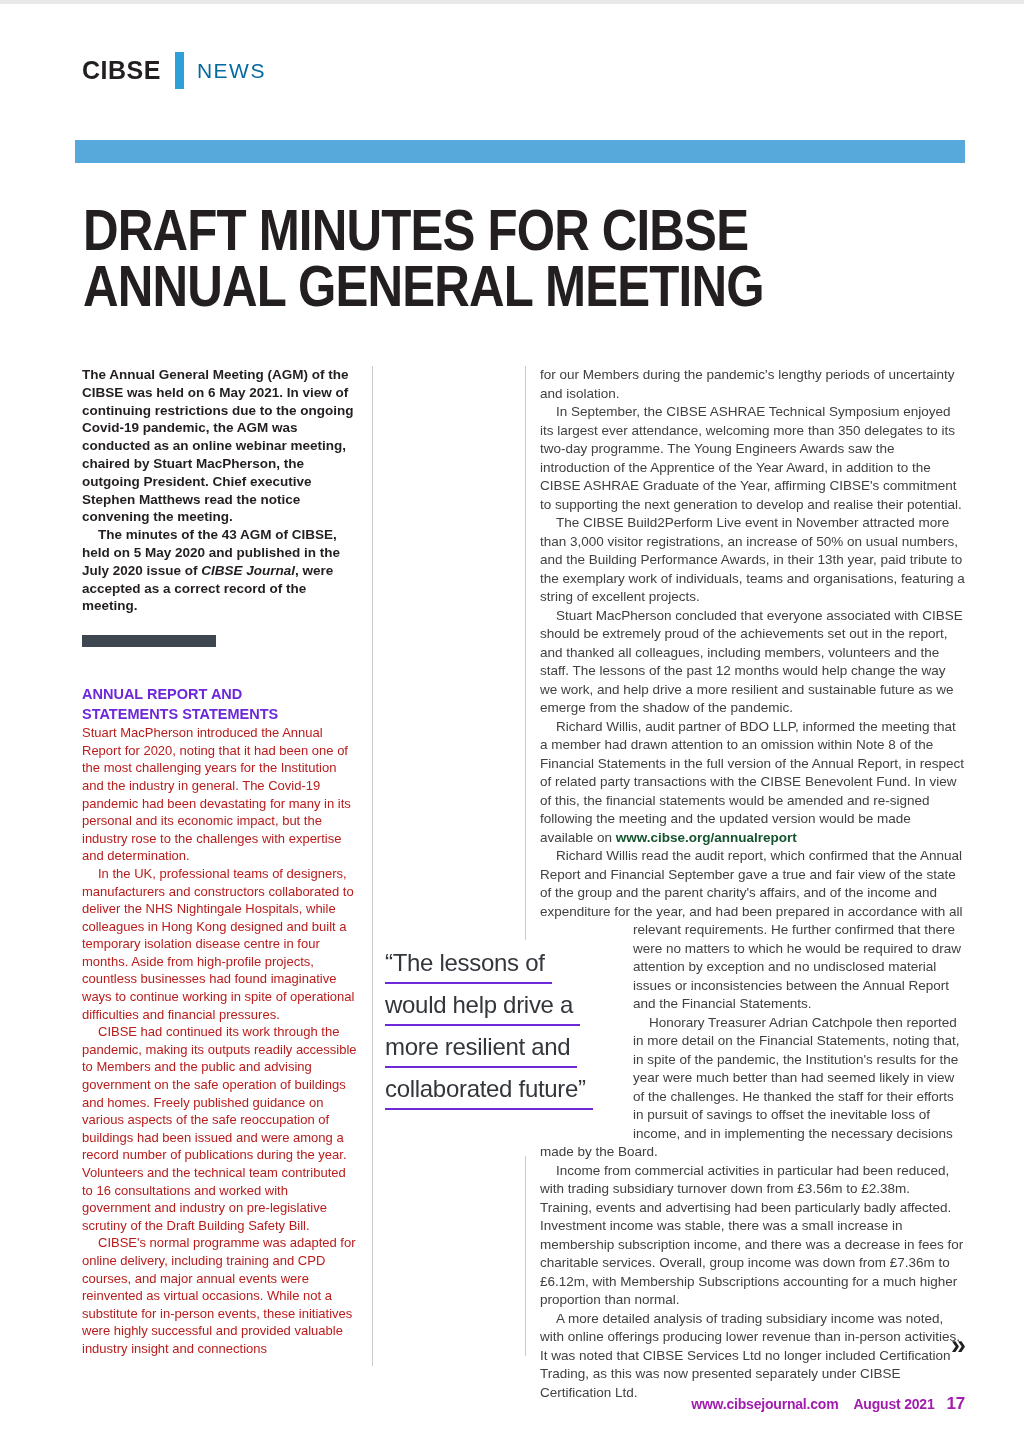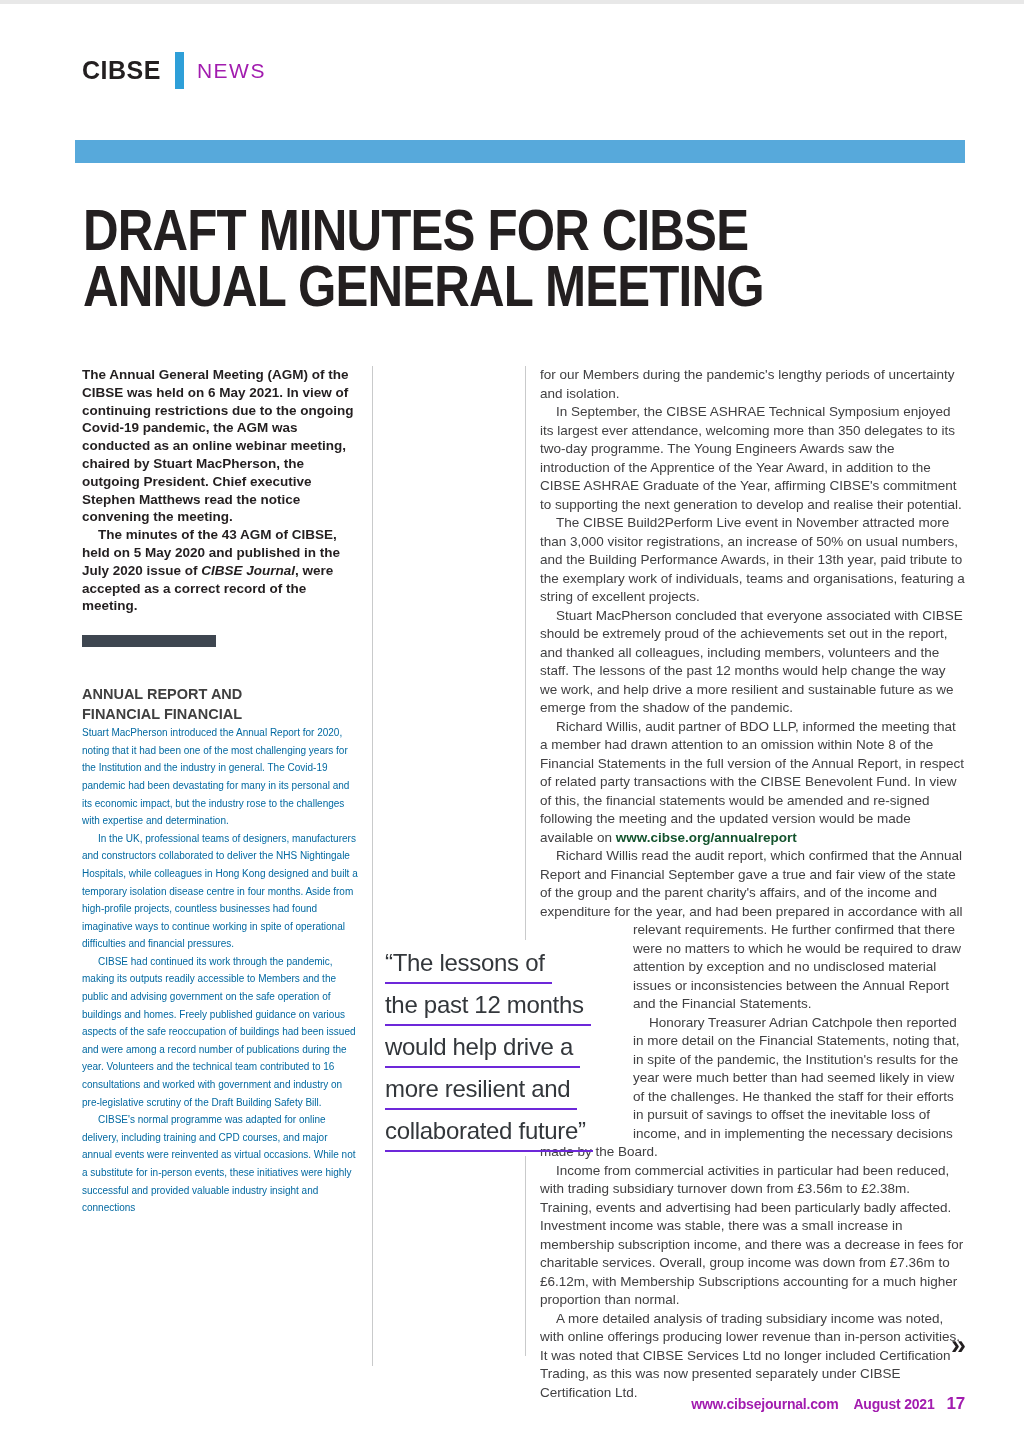--- a/index.html
+++ b/index.html
@@ -7,21 +7,21 @@
     position:relative; width:1024px; height:1448px; margin:4px auto;
     background:#ffffff; overflow:hidden;
     font-family:"Liberation Sans", sans-serif;
     padding-left:16px;
     -webkit-font-smoothing:antialiased;
   }
   
   .brand-row { position:absolute; left:82px; top:48px; display:flex; align-items:center; }
   .brand { font-size:25px; font-weight:bold; letter-spacing:0.5px; color:#231f20; }
   .brand-bar { width:9px; height:37px; background:#2e9fd8; margin-left:14px; }
-  .section-label { font-size:21px; color:#a21caf; letter-spacing:1.5px; margin-left:13px; }
+  .section-label { font-size:21px; color:#0369a1; letter-spacing:1.5px; margin-left:13px; }
   .blue-band { position:absolute; left:75px; top:136px; width:890px; height:23px; background:#57a9db; }
 
   
   .title {
     position:absolute; left:83px; top:198px; color:#231f20;
     font-weight:bold; font-size:58px; line-height:56px; letter-spacing:-1px;
     transform:scaleX(0.85); transform-origin:0 0; white-space:nowrap;
   }
 
   
@@ -29,22 +29,22 @@
   .rule-left { left:372px; top:362px; height:1000px; }
   .rule-right-top { left:525px; top:362px; height:574px; }
   .rule-right-bottom { left:525px; top:1152px; height:200px; }
 
   
   .left-col { position:absolute; left:82px; top:362px; width:278px; }
   .intro { font-weight:bold; color:#231f20; font-size:13.5px; line-height:17.8px; }
   .intro p { margin:0; }
   .intro .ind { text-indent:16px; }
   .divider-bar { width:134px; height:12px; background:#3e4650; margin-top:20px; }
-  .section-heading { margin-top:37px; font-weight:bold; color:#404040; font-size:14.5px; line-height:20px; }
-  .body-text { font-size:10px; line-height:17.6px; color:#0369a1; }
+  .section-heading { margin-top:37px; font-weight:bold; color:#6d28d9; font-size:14.5px; line-height:20px; }
+  .body-text { font-size:13px; line-height:17.6px; color:#b91c1c; }
   .body-text p { margin:0; }
   .ind { text-indent:16px; }
 
   
   .right-col { position:absolute; left:540px; top:362px; width:425px; font-size:13.5px; line-height:18.5px; color:#414042; }
   .right-col p { margin:0; }
   .bold-url { font-weight:bold; color:#14532d; }
   .quote-spacer { float:left; width:93px; height:222px; }
   .wrap-zone { min-height:222px; }
 
@@ -83,21 +83,21 @@
   <div class="vrule rule-right-bottom"></div>
 
   <div class="left-col">
     <div class="intro">
       <p>The Annual General Meeting (AGM) of the CIBSE was held on 6 May 2021. In view of continuing restrictions due to the ongoing Covid-19 pandemic, the AGM was conducted as an online webinar meeting, chaired by Stuart MacPherson, the outgoing President. Chief executive Stephen Matthews read the notice convening the meeting.</p>
       <p class="ind"><span>The minutes of the 43 AGM of CIBSE, held on 5 May 2020 and published in the July 2020 issue of </span><i>CIBSE Journal</i><span>, were accepted as a correct record of the meeting.</span></p>
     </div>
     <div class="divider-bar"></div>
     <div class="section-heading">
       <div>ANNUAL REPORT AND</div>
-      <div>FINANCIAL FINANCIAL</div>
+      <div>STATEMENTS STATEMENTS</div>
     </div>
     <div class="body-text">
       <p>Stuart MacPherson introduced the Annual Report for 2020, noting that it had been one of the most challenging years for the Institution and the industry in general. The Covid-19 pandemic had been devastating for many in its personal and its economic impact, but the industry rose to the challenges with expertise and determination.</p>
       <p class="ind">In the UK, professional teams of designers, manufacturers and constructors collaborated to deliver the NHS Nightingale Hospitals, while colleagues in Hong Kong designed and built a temporary isolation disease centre in four months. Aside from high-profile projects, countless businesses had found imaginative ways to continue working in spite of operational difficulties and financial pressures.</p>
       <p class="ind">CIBSE had continued its work through the pandemic, making its outputs readily accessible to Members and the public and advising government on the safe operation of buildings and homes. Freely published guidance on various aspects of the safe reoccupation of buildings had been issued and were among a record number of publications during the year. Volunteers and the technical team contributed to 16 consultations and worked with government and industry on pre-legislative scrutiny of the Draft Building Safety Bill.</p>
       <p class="ind">CIBSE's normal programme was adapted for online delivery, including training and CPD courses, and major annual events were reinvented as virtual occasions. While not a substitute for in-person events, these initiatives were highly successful and provided valuable industry insight and connections</p>
     </div>
   </div>
 
   <div class="right-col">
@@ -111,21 +111,20 @@
       <div class="quote-spacer"></div>
       <p>relevant requirements. He further confirmed that there were no matters to which he would be required to draw attention by exception and no undisclosed material issues or inconsistencies between the Annual Report and the Financial Statements.</p>
       <p class="ind">Honorary Treasurer Adrian Catchpole then reported in more detail on the Financial Statements, noting that, in spite of the pandemic, the Institution's results for the year were much better than had seemed likely in view of the challenges. He thanked the staff for their efforts in pursuit of savings to offset the inevitable loss of income, and in implementing the necessary decisions made by the Board.</p>
     </div>
     <p class="ind">Income from commercial activities in particular had been reduced, with trading subsidiary turnover down from £3.56m to £2.38m. Training, events and advertising had been particularly badly affected. Investment income was stable, there was a small increase in membership subscription income, and there was a decrease in fees for charitable services. Overall, group income was down from £7.36m to £6.12m, with Membership Subscriptions accounting for a much higher proportion than normal.</p>
     <p class="ind">A more detailed analysis of trading subsidiary income was noted, with online offerings producing lower revenue than in-person activities. It was noted that CIBSE Services Ltd no longer included Certification Trading, as this was now presented separately under CIBSE Certification Ltd.</p>
   </div>
 
   <div class="pull-quote">
     <div class="pq-line">“The lessons of</div>
-    <div class="pq-line">the past 12 months</div>
     <div class="pq-line">would help drive a</div>
     <div class="pq-line">more resilient and</div>
     <div class="pq-line">collaborated future”</div>
   </div>
 
   <div class="continuation-icon">»</div>
 
   <div class="footer">
     <span class="site">www.cibsejournal.com</span><span class="date">August 2021</span><span class="page-num">17</span>
   </div>

